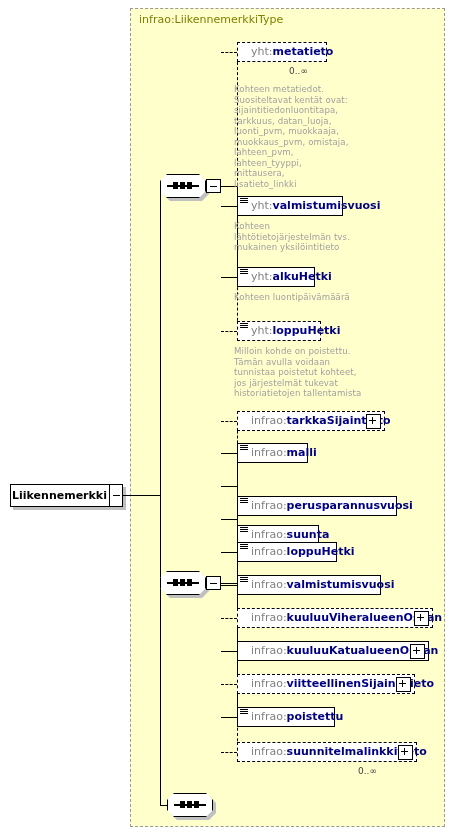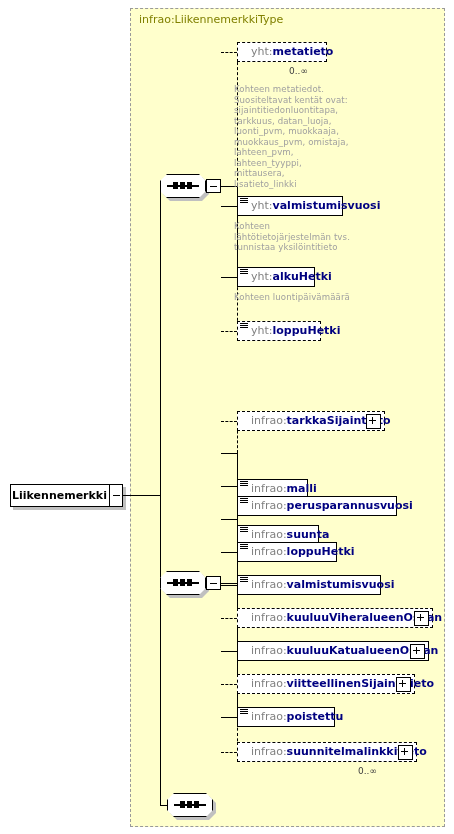--- a/index.html
+++ b/index.html
@@ -164,21 +164,21 @@
     <div class="inner"></div>
     <div class="seqicon">
         <i></i>
         <i></i>
         <i></i>
       </div>
     <div class="txt"><span class="pfx">yht:</span><span>valmistumisvuosi</span></div>
   </div>
   <div class="anno" style="left:234px;top:221px;width:118px;">Kohteen
 lähtötietojärjestelmän  tvs.
-tunnistaa yksilöintitieto</div>
+mukainen yksilöintitieto</div>
 
   <div class="ln lnh" style="left:221px;top:277px;width:16px;"></div>
   <div class="el" style="left:237px;top:267px;width:78px;">
     <div class="shadow"></div>
     <div class="inner"></div>
     <div class="seqicon">
         <i></i>
         <i></i>
         <i></i>
       </div>
@@ -190,20 +190,25 @@
   <div class="el opt" style="left:237px;top:321px;width:84px;padding-left:47px;">
     <div class="shadow"></div>
     <div class="inner"></div>
     <div class="seqicon">
         <i></i>
         <i></i>
         <i></i>
       </div>
     <div class="txt"><span class="pfx">yht:</span><span>loppuHetki</span></div>
   </div>
+  <div class="anno" style="left:234px;top:346px;width:132px;">Milloin kohde on poistettu.
+Tämän avulla voidaan
+tunnistaa poistetut kohteet,
+jos järjestelmät tukevat
+historiatietojen tallentamista</div>
 
   <div class="seq" style="left:160px;top:571px;">
     <div class="octshadow"></div>
     <div class="oct"></div>
     <div class="bar"></div>
     <div class="d d1"></div>
     <div class="d d2"></div>
     <div class="d d3"></div>
     <div class="sqtab"></div>
   </div>
@@ -216,21 +221,21 @@
 
   <div class="dh" style="left:221px;top:421px;width:16px;"></div>
   <div class="el opt" style="left:237px;top:411px;width:148px;">
     <div class="shadow"></div>
     <div class="inner"></div>
     <div class="txt"><span class="pfx">infrao:</span><span>tarkkaSijaintieto</span></div>
     <div class="plus" style="right:4px;"></div>
   </div>
 
   <div class="ln lnh" style="left:221px;top:453px;width:16px;"></div>
-  <div class="el" style="left:237px;top:443px;width:71px;margin-top:36px;">
+  <div class="el" style="left:237px;top:443px;width:71px;">
     <div class="shadow"></div>
     <div class="inner"></div>
     <div class="seqicon">
         <i></i>
         <i></i>
         <i></i>
       </div>
     <div class="txt"><span class="pfx">infrao:</span><span>malli</span></div>
   </div>
 

